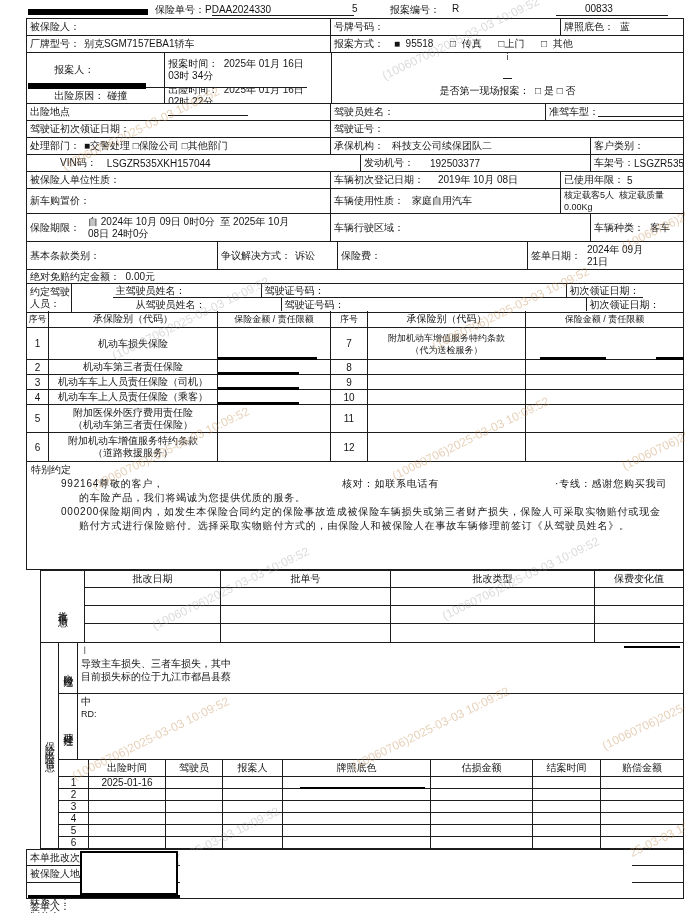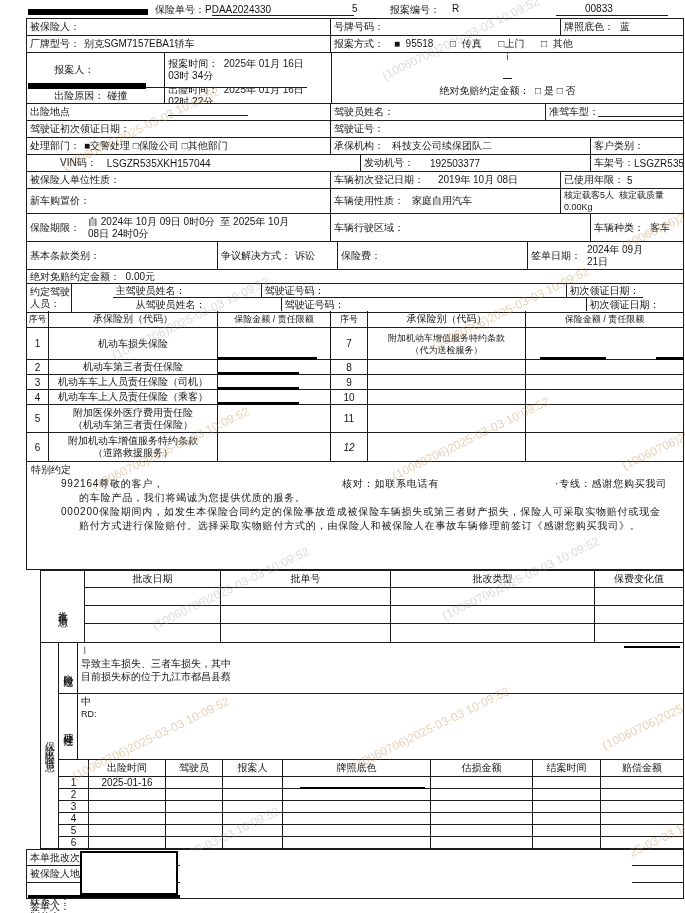--- a/index.html
+++ b/index.html
@@ -80,21 +80,21 @@
         <div class="subr" style="height:15px;">
           <div class="c" style="width:114px;"><span>出险原因：</span><span style="margin-left:3px;">碰撞</span></div>
           <div class="c c2" style="line-height:12px;"><div>出险时间：  2025年 01月 16日</div><div>02时 22分</div></div>
         </div>
       </div>
       <div class="col c" style="padding:0;border-left:1px solid #1c1c1c;">
         <div class="subr" style="height:26px;">
           <div class="c nb" style="align-items:flex-start;font-size:8px;">ⅰ</div>
         </div>
         <div class="subr" style="height:24px;">
-          <div class="c nb">绝对免赔约定金额：  □ 是 □ 否</div>
+          <div class="c nb">是否第一现场报案：  □ 是 □ 否</div>
         </div>
       </div>
     </div>
     <div class="r" style="height:17px;">
       <div class="c" style="width:304px;">出险地点</div>
       <div class="c" style="width:215px;">驾驶员姓名：</div>
       <div class="c">准驾车型：</div>
     </div>
     <div class="r" style="height:17px;">
       <div class="c" style="width:304px;">驾驶证初次领证日期：</div>
@@ -200,41 +200,41 @@
       <div class="c ctr2" style="width:169px;"><div>附加医保外医疗费用责任险</div><div>（机动车第三者责任保险）</div></div>
       <div class="c" style="width:113px;"></div>
       <div class="c ctr" style="width:37px;padding:0;">11</div>
       <div class="c" style="width:158px;"></div>
       <div class="c"></div>
     </div>
     <div class="r" style="height:28px;">
       <div class="c ctr" style="width:22px;padding:0;">6</div>
       <div class="c ctr2" style="width:169px;"><div>附加机动车增值服务特约条款</div><div>（道路救援服务）</div></div>
       <div class="c" style="width:113px;"></div>
-      <div class="c ctr" style="width:37px;padding:0;font-style:italic;">12</div>
+      <div class="c ctr" style="width:37px;padding:0;">12</div>
       <div class="c" style="width:158px;"></div>
       <div class="c"></div>
     </div>
   </div>
 
   <div class="bar" style="left:218px;top:357px;width:99px;height:3px;"></div>
   <div class="bar" style="left:218px;top:372px;width:81px;height:3px;"></div>
   <div class="bar" style="left:218px;top:387px;width:81px;height:3px;"></div>
   <div class="bar" style="left:218px;top:402px;width:81px;height:3px;"></div>
   <div class="bar" style="left:540px;top:357px;width:66px;height:3px;"></div>
   <div class="bar" style="left:656px;top:357px;width:28px;height:3px;"></div>
 
   <div class="box" style="left:26px;top:461px;width:658px;height:109px;border-top:none;">
     <div class="abs" style="left:4px;top:2px;">特别约定</div>
     <div class="abs sp" style="left:34px;top:16px;">992164尊敬的客户，</div>
     <div class="abs sp" style="left:315px;top:16px;">核对：如联系电话有</div>
     <div class="abs sp" style="left:528px;top:16px;">·专线：感谢您购买我司</div>
     <div class="abs sp" style="left:52px;top:30px;">的车险产品，我们将竭诚为您提供优质的服务。</div>
     <div class="abs sp" style="left:34px;top:44px;">000200保险期间内，如发生本保险合同约定的保险事故造成被保险车辆损失或第三者财产损失，保险人可采取实物赔付或现金</div>
-    <div class="abs sp" style="left:52px;top:58px;">赔付方式进行保险赔付。选择采取实物赔付方式的，由保险人和被保险人在事故车辆修理前签订《感谢您购买我司》。</div>
+    <div class="abs sp" style="left:52px;top:58px;">赔付方式进行保险赔付。选择采取实物赔付方式的，由保险人和被保险人在事故车辆修理前签订《从驾驶员姓名》。</div>
   </div>
 
   <div class="box" style="left:40px;top:570px;width:644px;height:73px;display:flex;">
     <div class="vlab" style="width:44px;letter-spacing:2px;">批改信息</div>
     <div class="col" style="flex:1;">
       <div class="subr" style="height:17px;">
         <div class="c ctr" style="width:136px;">批改日期</div>
         <div class="c ctr" style="width:170px;">批单号</div>
         <div class="c ctr" style="width:204px;">批改类型</div>
         <div class="c ctr">保费变化值</div>

